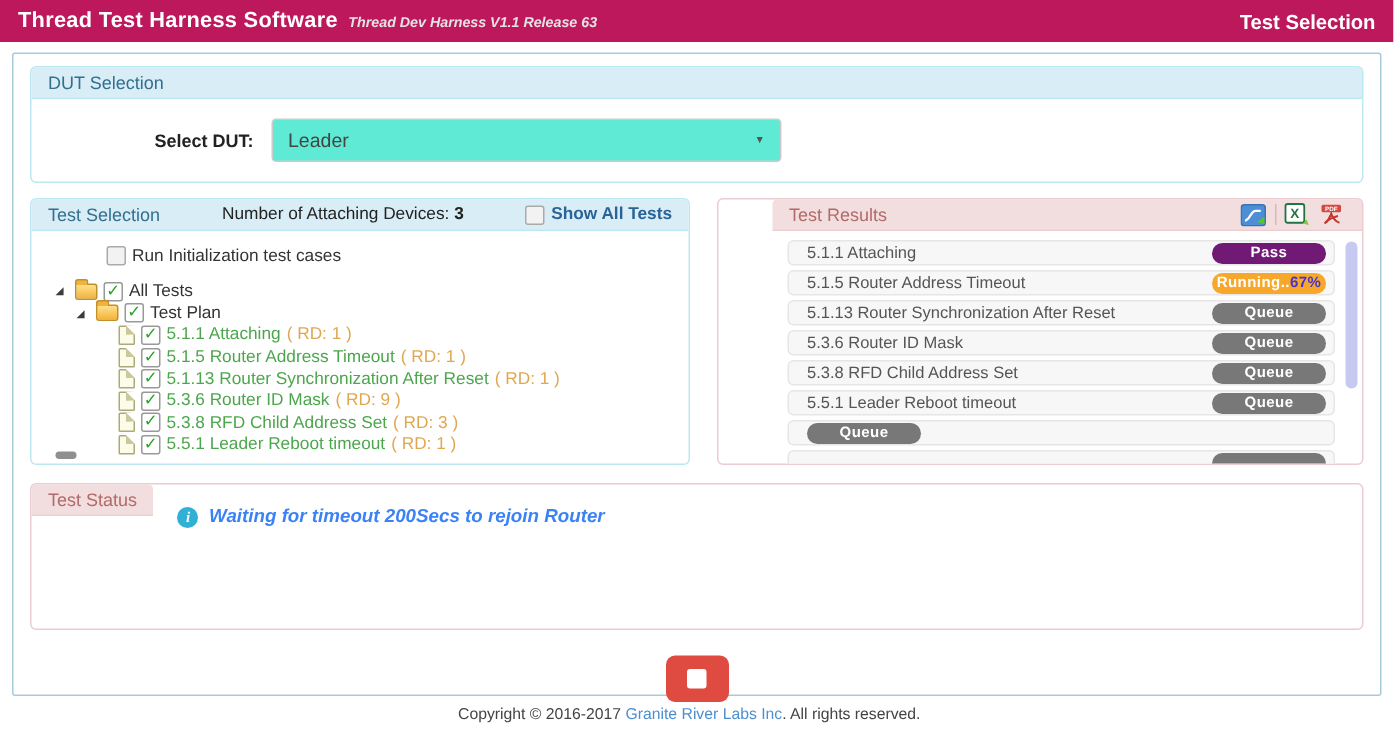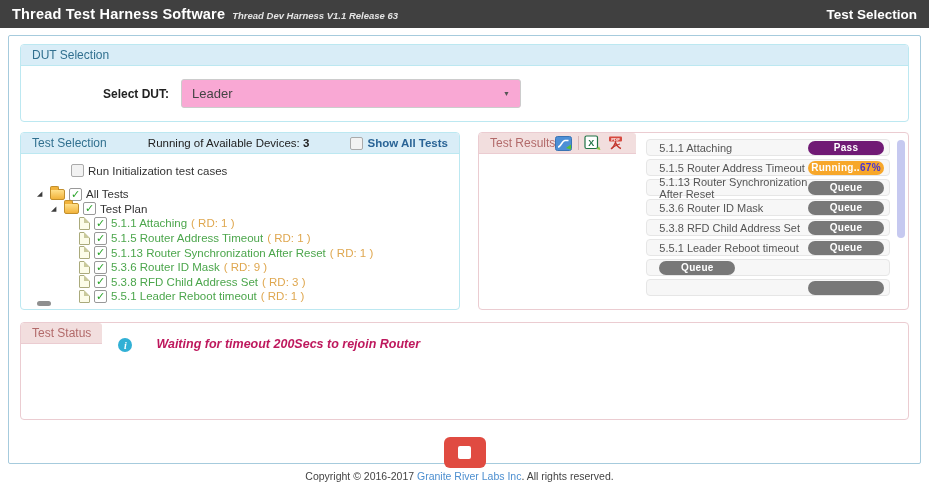--- a/index.html
+++ b/index.html
@@ -1,20 +1,20 @@
 <!DOCTYPE html>
 <html><head>
 <meta charset="utf-8">
 <style>
   * { box-sizing: border-box; margin: 0; padding: 0; }
   html,body { width: 929px; height: 487px; background: #fff;
     font-family: "Liberation Sans", "DejaVu Sans", sans-serif; overflow: hidden; }
 
   
-  .topbar { height: 28px; background: #404040; color: #fff; display: flex;
+  .topbar { height: 28px; background: #be185d; color: #fff; display: flex;
     align-items: center; padding: 0 12px; }
   .topbar-left { display: flex; align-items: baseline; flex: 1; }
   .app-title { font-weight: bold; font-size: 14.5px; letter-spacing: .2px; }
   .app-subtitle { font-size: 9.5px; font-style: italic; color: #e4e4e4; margin-left: 7px; font-weight: bold; }
   .page-title { font-weight: bold; font-size: 13.5px; }
 
   
   .container { margin: 7px 8px 0 8px; height: 429px; border: 1px solid #a6cbdd;
     border-radius: 2px; background: #fff; padding: 8px 11px; position: relative; }
 
@@ -26,28 +26,28 @@
     display: flex; align-items: center; height: 21px; }
   .info-head   { background: #d9edf7; color: #31708f; border-bottom: 1px solid #bce8f1; }
   .danger-head { background: #f2dede; color: #b26a6a; border-bottom: 1px solid #ebccd1; }
 
   
   .dut-body { height: 55px; display: flex; align-items: center; }
   .dut-label { width: 160px; text-align: right; font-weight: bold; font-size: 12px;
     color: #222; padding-right: 12px; }
   .select { width: 340px; height: 29px; border: 1px solid #ccc; border-radius: 3px;
     display: flex; align-items: center; padding: 0 10px; font-size: 13px; color: #444;
-    background: #f9a8d4; cursor: pointer; }
+    background: #5eead4; cursor: pointer; }
   .select .sel-value { flex: 1; }
   .select .caret { font-size: 7px; color: #555; }
 
   
   .mid-row { display: flex; gap: 18px; margin-top: 10px; height: 178px; }
   .left-panel  { width: 440px; display: flex; flex-direction: column; }
-  .right-panel { flex: 1; display: flex; flex-direction: row; position: relative; }
+  .right-panel { flex: 1; display: flex; flex-direction: column; position: relative; padding-left: 36px; }
 
   .ts-head { justify-content: space-between; }
   .ts-title { color: #31708f; }
   .devices { color: #222; font-size: 11.5px; }
   .devices b { font-weight: bold; }
   .show-all { display: flex; align-items: center; gap: 4px; font-weight: bold;
     color: #2a6496; font-size: 11.5px; }
 
   
   .tree-body { flex: 1; overflow: hidden; position: relative; padding: 8px 0 0 14px; }
@@ -98,22 +98,22 @@
   .vscroll-thumb { position: absolute; right: 3px; top: 7px; width: 8px; height: 98px;
     background: #c6c9f0; border-radius: 4px; cursor: pointer; }
 
   
   .status-panel { margin-top: 12px; height: 98px; display: flex; flex-direction: row; }
   .status-body { flex: 1; padding: 14px 16px; display: flex; align-items: flex-start; }
   .info-icon { width: 14px; height: 14px; border-radius: 50%; background: #31b0d5;
     color: #fff; font-size: 10px; font-weight: bold; font-style: italic;
     display: inline-flex; align-items: center; justify-content: center;
     font-family: "Liberation Serif", "DejaVu Serif", serif; flex: none; margin-top: 1px; }
-  .status-msg { margin-left: 24px; font-size: 12.5px; font-weight: bold;
-    font-style: italic; color: #be185d; }
+  .status-msg { margin-left: 7px; font-size: 12.5px; font-weight: bold;
+    font-style: italic; color: #3b82f6; }
 
   
   .stop-row { display: flex; justify-content: center; margin-top: 17px; }
   .stop-btn { width: 42px; height: 31px; background: #e04b41; border: none;
     border-radius: 6px; display: flex; align-items: center; justify-content: center;
     cursor: pointer; }
   .stop-square { width: 13px; height: 13px; background: #fff; border-radius: 2px; }
 
   
   .footer { text-align: center; font-size: 10.5px; color: #444; padding: 6px 10px 0 0; }
@@ -143,21 +143,21 @@
         <span class="caret">▼</span>
       </div>
     </div>
   </section>
 
   <div class="mid-row">
 
     <section class="panel info left-panel">
       <div class="panel-heading info-head ts-head">
         <span class="ts-title">Test Selection</span>
-        <span class="devices"><span>Running of Available Devices:</span> <b>3</b></span>
+        <span class="devices"><span>Number of Attaching Devices:</span> <b>3</b></span>
         <span class="show-all">
           <span class="cb unchecked"></span>
           <span>Show All Tests</span>
         </span>
       </div>
       <div class="tree-body">
         <div class="init-row">
           <span class="cb unchecked"></span>
           <span>Run Initialization test cases</span>
         </div>

